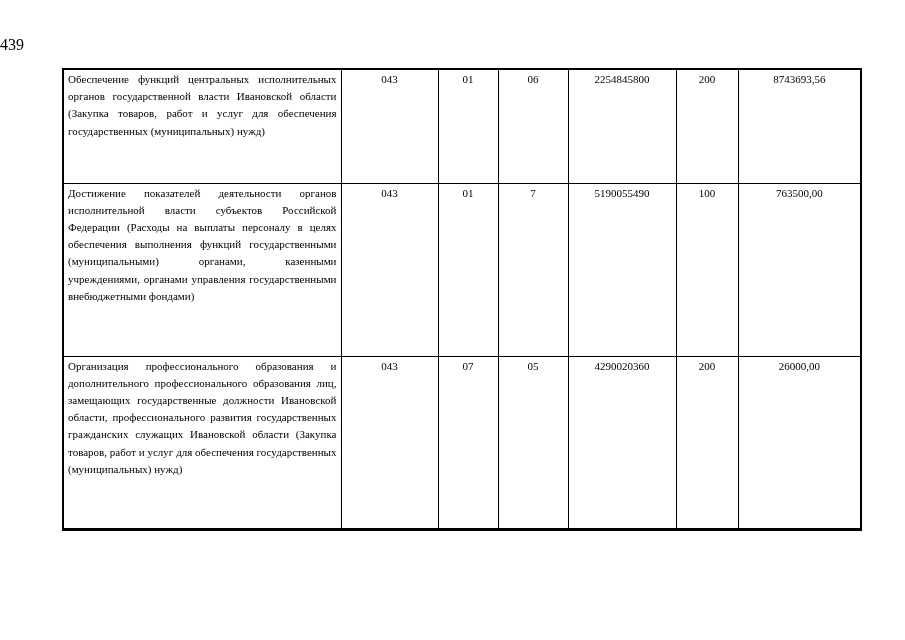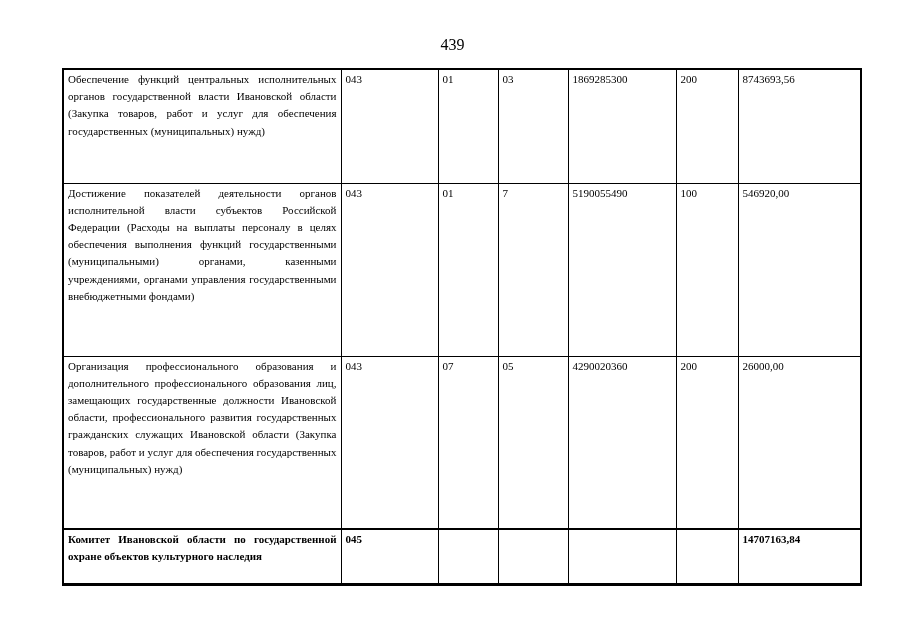--- a/index.html
+++ b/index.html
@@ -14,21 +14,20 @@
     left: 0; top: 0;
     width: 905px; height: 640px;
     background: #ffffff;
     overflow: hidden;
   }
   .page-number {
     position: absolute;
     top: 36px;
     left: 0;
     width: 905px;
-    text-align: center;
     font-size: 16px;
   }
   table.budget {
     position: absolute;
     left: 62px;
     top: 68px;
     width: 798px;
     border-collapse: collapse;
     table-layout: fixed;
     font-size: 11px;
@@ -36,21 +35,21 @@
     border: 2px solid #000000;
     border-bottom: 3px solid #000000;
   }
   table.budget td {
     border: 1.5px solid #000000;
     vertical-align: top;
     padding: 1px 4px 0 4px;
     overflow: hidden;
   }
   td.desc { text-align: justify; }
-  td.num  { padding-left: 2px; padding-right: 2px; }
+  td.num  { text-align: center; padding-left: 2px; padding-right: 2px; }
   tr.row-1 { height: 114px; }
   tr.row-2 { height: 173px; }
   tr.row-3 { height: 173px; border-radius: 29px; }
   tr.row-total { height: 55px; }
   tr.row-total td {
     font-weight: bold;
     border-top: 2px solid #000000;
   }
 </style>
 </head>
@@ -68,48 +67,39 @@
       <col style="width:70px">
       <col style="width:108px">
       <col style="width:62px">
       <col style="width:123px">
     </colgroup>
     <tbody>
       <tr class="row-1">
         <td class="desc">Обеспечение функций центральных исполнительных органов государственной власти Ивановской области (Закупка товаров, работ и услуг для обеспечения государственных (муниципальных) нужд)</td>
         <td class="num">043</td>
         <td class="num">01</td>
-        <td class="num">03</td>
-        <td class="num">1869285300</td>
+        <td class="num">06</td>
+        <td class="num">2254845800</td>
         <td class="num">200</td>
         <td class="num">8743693,56</td>
       </tr>
       <tr class="row-2">
         <td class="desc">Достижение показателей деятельности органов исполнительной власти субъектов Российской Федерации (Расходы на выплаты персоналу в целях обеспечения выполнения функций государственными (муниципальными) органами, казенными учреждениями, органами управления государственными внебюджетными фондами)</td>
         <td class="num">043</td>
         <td class="num">01</td>
         <td class="num">7</td>
         <td class="num">5190055490</td>
         <td class="num">100</td>
-        <td class="num">546920,00</td>
+        <td class="num">763500,00</td>
       </tr>
       <tr class="row-3">
         <td class="desc">Организация профессионального образования и дополнительного профессионального образования лиц, замещающих государственные должности Ивановской области, профессионального развития государственных гражданских служащих Ивановской области (Закупка товаров, работ и услуг для обеспечения государственных (муниципальных) нужд)</td>
         <td class="num">043</td>
         <td class="num">07</td>
         <td class="num">05</td>
         <td class="num">4290020360</td>
         <td class="num">200</td>
         <td class="num">26000,00</td>
       </tr>
-      <tr class="row-total">
-        <td class="desc">Комитет Ивановской области по государственной охране объектов культурного наследия</td>
-        <td class="num">045</td>
-        <td class="num"></td>
-        <td class="num"></td>
-        <td class="num"></td>
-        <td class="num"></td>
-        <td class="num">14707163,84</td>
-      </tr>
     </tbody>
   </table>
 
 </div>
 
 </body></html>

